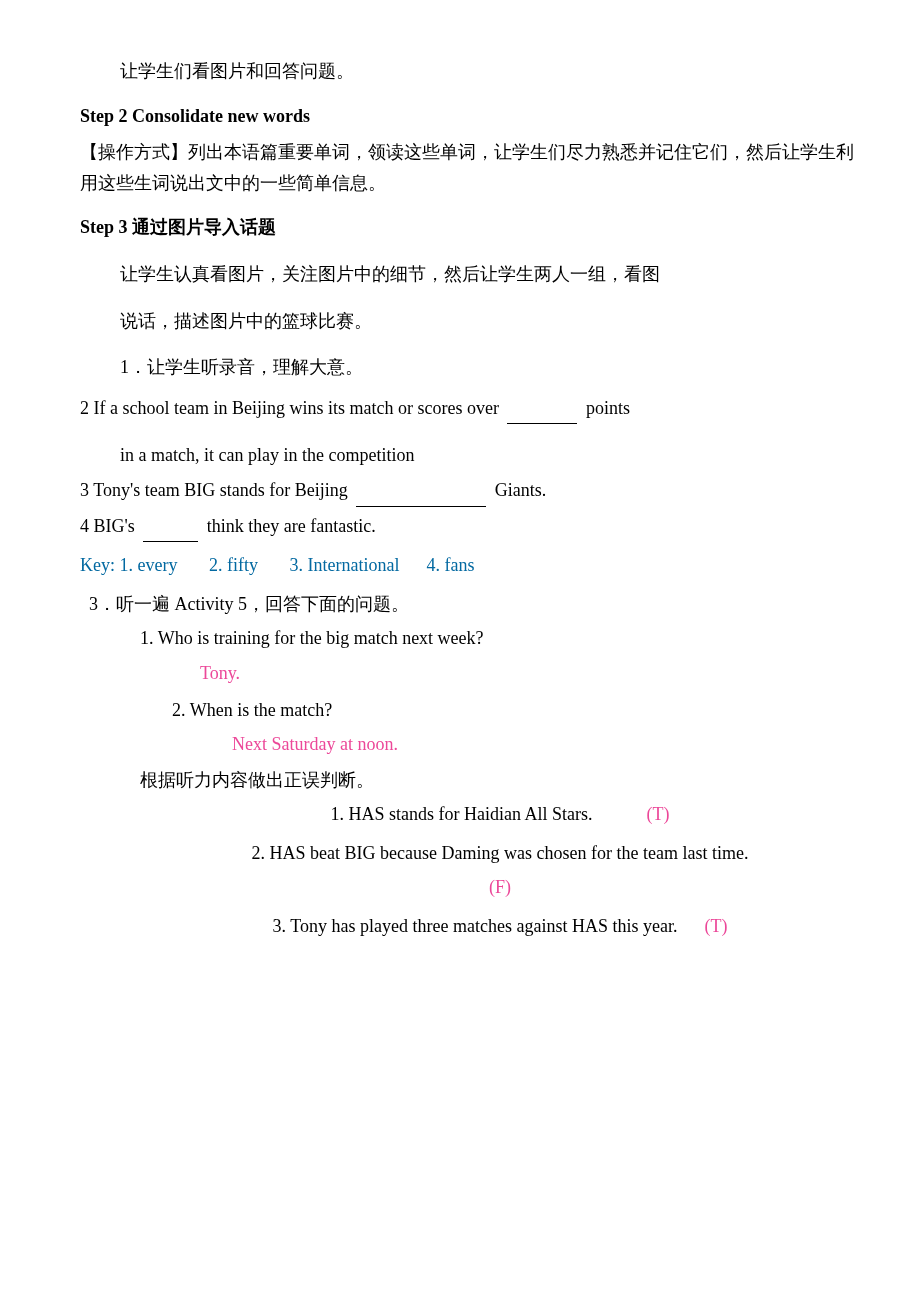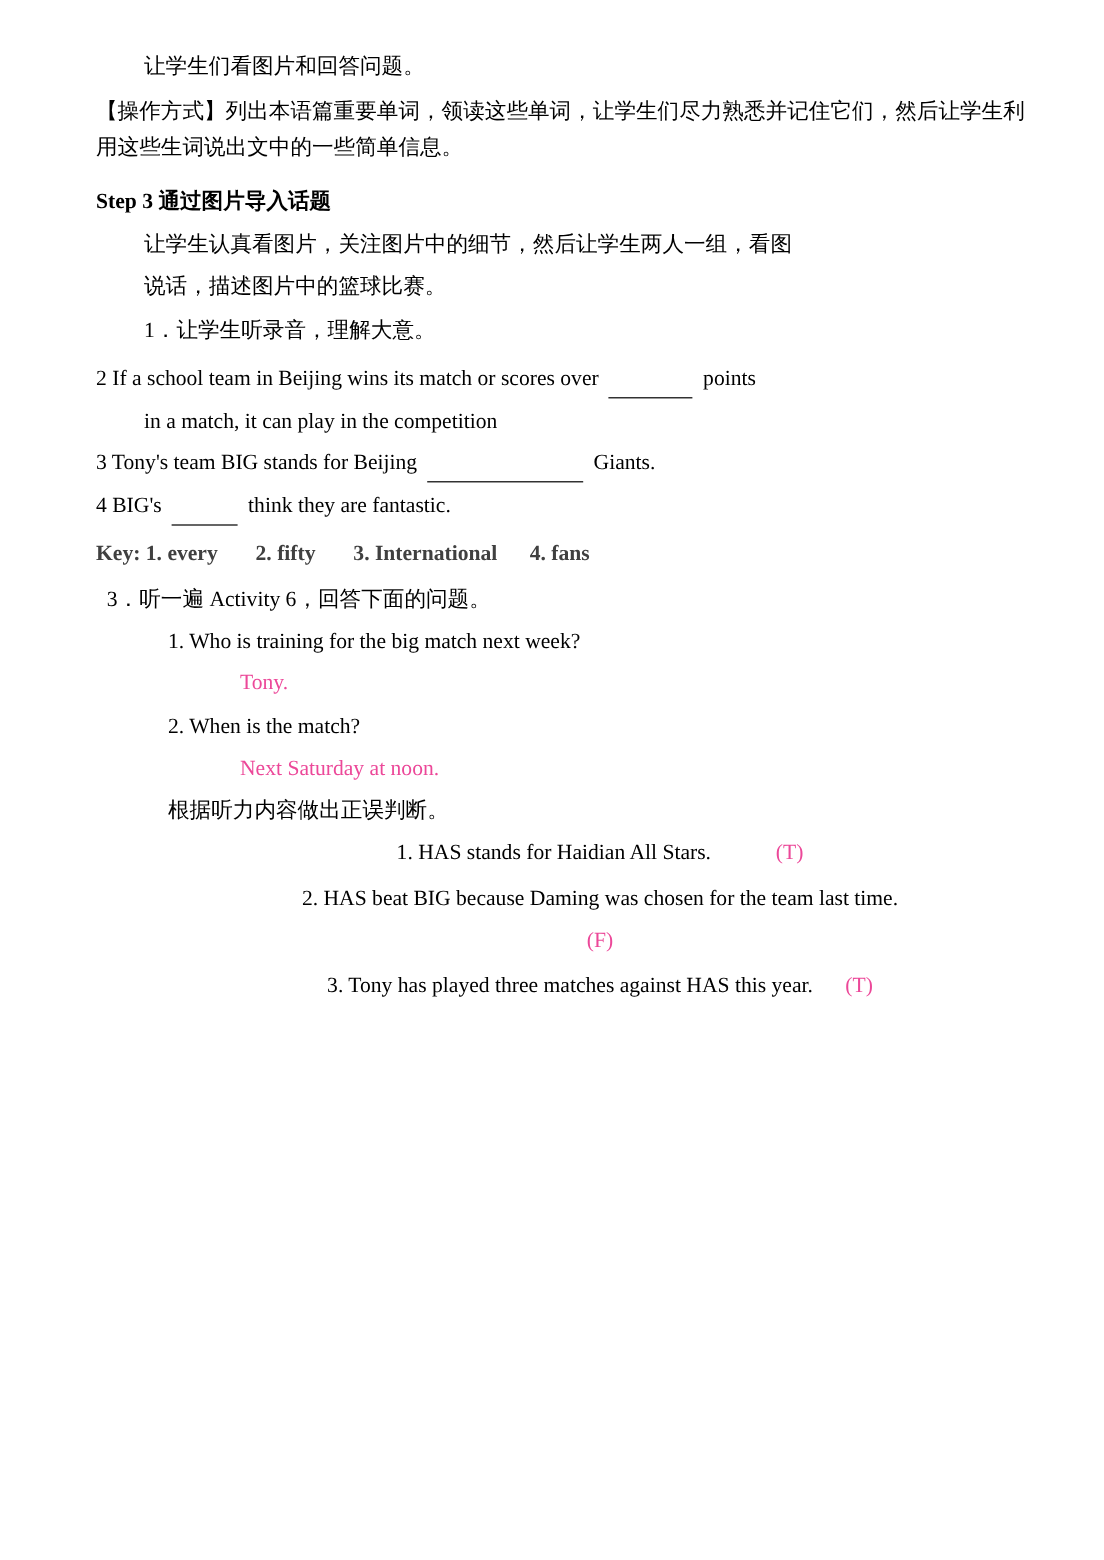--- a/index.html
+++ b/index.html
@@ -18,20 +18,21 @@
       padding: 40px 60px 40px 80px;
       line-height: 1.7;
     }
 
     .section {
       margin-bottom: 6px;
     }
 
     .indent1 {
       padding-left: 40px;
+      margin-top: 16px;
     }
 
     .indent2 {
       padding-left: 60px;
     }
 
     .step-heading {
       font-weight: bold;
       margin-top: 14px;
       margin-bottom: 6px;
@@ -52,22 +53,22 @@
     }
 
     .fill-blank-short {
       display: inline-block;
       border-bottom: 1px solid #000;
       min-width: 55px;
       margin: 0 4px;
     }
 
     .key-line {
-      color: #404040;
-      font-weight: bold;
+      color: #0369a1;
+      font-weight: normal;
       margin: 8px 0;
     }
 
     .numbered-item {
       margin-bottom: 4px;
     }
 
     p {
       margin-bottom: 4px;
     }
@@ -82,20 +83,21 @@
     }
   </style>
 </head>
 <body>
 
 <div class="section indent1">
   <p>让学生们看图片和回答问题。</p>
 </div>
 
 <div class="section">
+  <p class="step-heading">Step 2 Consolidate new words</p>
   <p>【操作方式】列出本语篇重要单词，领读这些单词，让学生们尽力熟悉并记住它们，然后让学生利用这些生词说出文中的一些简单信息。</p>
 </div>
 
 <div class="section">
   <p class="step-heading">Step 3  通过图片导入话题</p>
   <p class="indent1">让学生认真看图片，关注图片中的细节，然后让学生两人一组，看图</p>
   <p class="indent1">说话，描述图片中的篮球比赛。</p>
 </div>
 
 <div class="section">
@@ -144,36 +146,36 @@
     <span>&nbsp;&nbsp;&nbsp;&nbsp;&nbsp;</span>
     <span>3. </span>
     <span>International</span>
     <span>&nbsp;&nbsp;&nbsp;&nbsp;</span>
     <span>4. </span>
     <span>fans</span>
   </p>
 
   <p class="numbered-item" style="margin-top:4px;">
     <span>&nbsp; </span>
-    <span>3．听一遍 Activity 6，回答下面的问题。</span>
+    <span>3．听一遍 Activity 5，回答下面的问题。</span>
   </p>
 
   <div class="indent2">
 
     <div class="numbered-item">
       <p>
         <span>1. </span>
         <span>Who is training for the big match next week?</span>
       </p>
       <p class="indent2 answer-red">
         <span>Tony.</span>
       </p>
     </div>
 
-    <div class="numbered-item" style="margin-top:6px;">
+    <div class="numbered-item" style="margin-top:6px;margin-left:32px;">
       <p>
         <span>2. </span>
         <span>When is the match?</span>
       </p>
       <p class="indent2 answer-red">
         <span>Next Saturday at noon.</span>
       </p>
     </div>
 
   </div>

